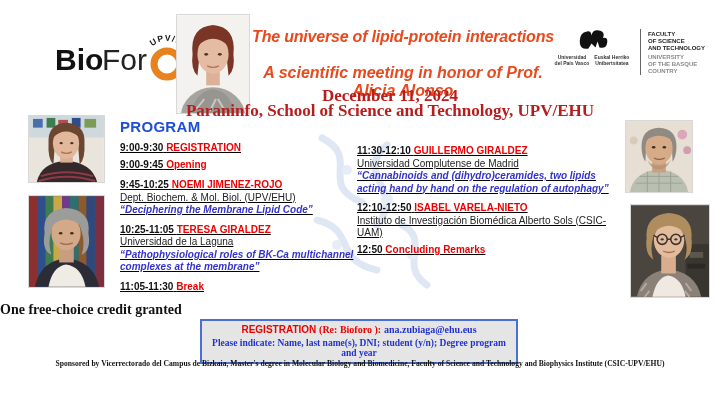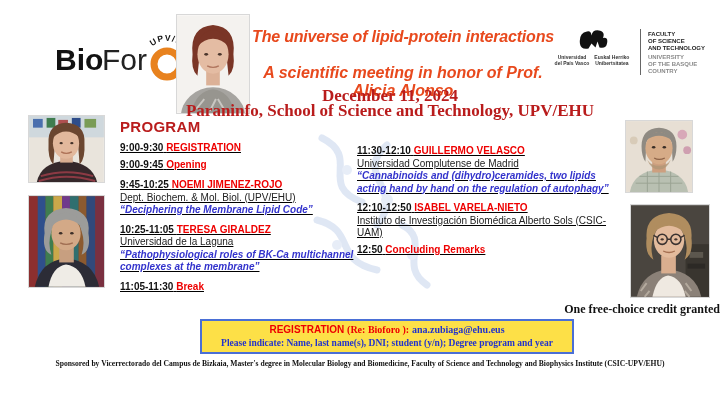--- a/index.html
+++ b/index.html
@@ -27,37 +27,37 @@
   .university-text{font-size:6px;line-height:7px;font-weight:bold;color:#8a8a8a;white-space:pre-line;margin-top:2px;}
 
   .date-block{left:170px;top:88px;width:440px;text-align:center;
     font-family:"Liberation Serif",serif;font-weight:bold;color:#b91c1c;
     font-size:17px;line-height:15px;}
 
   
   .photo{display:block;border:1px solid #d8d8d8;box-sizing:border-box;}
 
   
-  .program-heading{left:120px;top:118px;font-size:15px;font-weight:bold;color:#b91c1c;letter-spacing:0.3px;}
+  .program-heading{left:120px;top:118px;font-size:15px;font-weight:bold;color:#1d4ed8;letter-spacing:0.3px;}
   .pcol{font-size:10px;line-height:12.5px;}
   .pitem{margin-bottom:4px;text-decoration:underline;}
   .pitem.talk{margin-bottom:7px;}
   .ptime{font-weight:bold;color:#111;}
   .plabel{font-weight:bold;color:#EE0000;}
   .paffil{color:#222;}
   .pquote{color:#3333CC;font-weight:bold;font-style:italic;}
 
   
   .watermark{left:292px;top:130px;opacity:0.55;filter:blur(0.6px);pointer-events:none;}
 
   
-  .credit-line{left:0;top:302px;width:720px;text-align:right;
-    font-family:"Liberation Serif",serif;font-weight:bold;font-size:12px;color:#111;}
-  .regbox{left:200px;top:319px;width:374px;border:2px solid #4A6FD6;
-    text-align:center;padding:3px 2px 4px 2px;box-sizing:border-box;background:#fde047;}
+  .credit-line{left:0;top:302px;width:720px;text-align:left;
+    font-family:"Liberation Serif",serif;font-weight:bold;font-size:14px;color:#111;}
+  .regbox{left:200px;top:319px;width:318px;border:2px solid #4A6FD6;
+    text-align:center;padding:3px 2px 4px 2px;box-sizing:border-box;background:#e5e5e5;}
   .reg-line1{font-size:10px;line-height:12px;}
   .reg-word{font-weight:bold;color:#EE0000;font-family:"Liberation Sans",sans-serif;}
   .reg-re{font-weight:bold;color:#EE0000;font-family:"Liberation Serif",serif;}
   .reg-email{font-weight:bold;color:#2233CC;font-family:"Liberation Serif",serif;text-decoration:none;}
   .reg-line2{margin-top:2px;font-family:"Liberation Serif",serif;font-weight:bold;
     font-size:9.5px;color:#2233CC;}
   .sponsor-line{left:0;top:359px;width:720px;text-align:center;
     font-family:"Liberation Serif",serif;font-weight:bold;font-size:7.6px;color:#111;}
 </style>
 </head>
@@ -244,21 +244,21 @@
     </div>
     <div class="pitem">
       <span class="ptime">11:05-11:30</span>
       <span class="plabel">Break</span>
     </div>
   </div>
 
   <div class="abs pcol" style="left:357px;top:145px;width:262px;">
     <div class="pitem talk">
       <div><span class="ptime">11:30-12:10</span>
-        <span class="plabel">GUILLERMO VELASCO</span></div>
+        <span class="plabel">GUILLERMO GIRALDEZ</span></div>
       <div class="paffil">Universidad Complutense de Madrid</div>
       <div class="pquote">“Cannabinoids and (dihydro)ceramides, two lipids acting hand by hand on the regulation of autophagy”</div>
     </div>
     <div class="pitem talk" style="margin-bottom:4px;">
       <div><span class="ptime">12:10-12:50</span>
         <span class="plabel">ISABEL VARELA-NIETO</span></div>
       <div class="paffil">Instituto de Investigación Biomédica Alberto Sols (CSIC-UAM)</div>
     </div>
     <div class="pitem">
       <span class="ptime">12:50</span>

